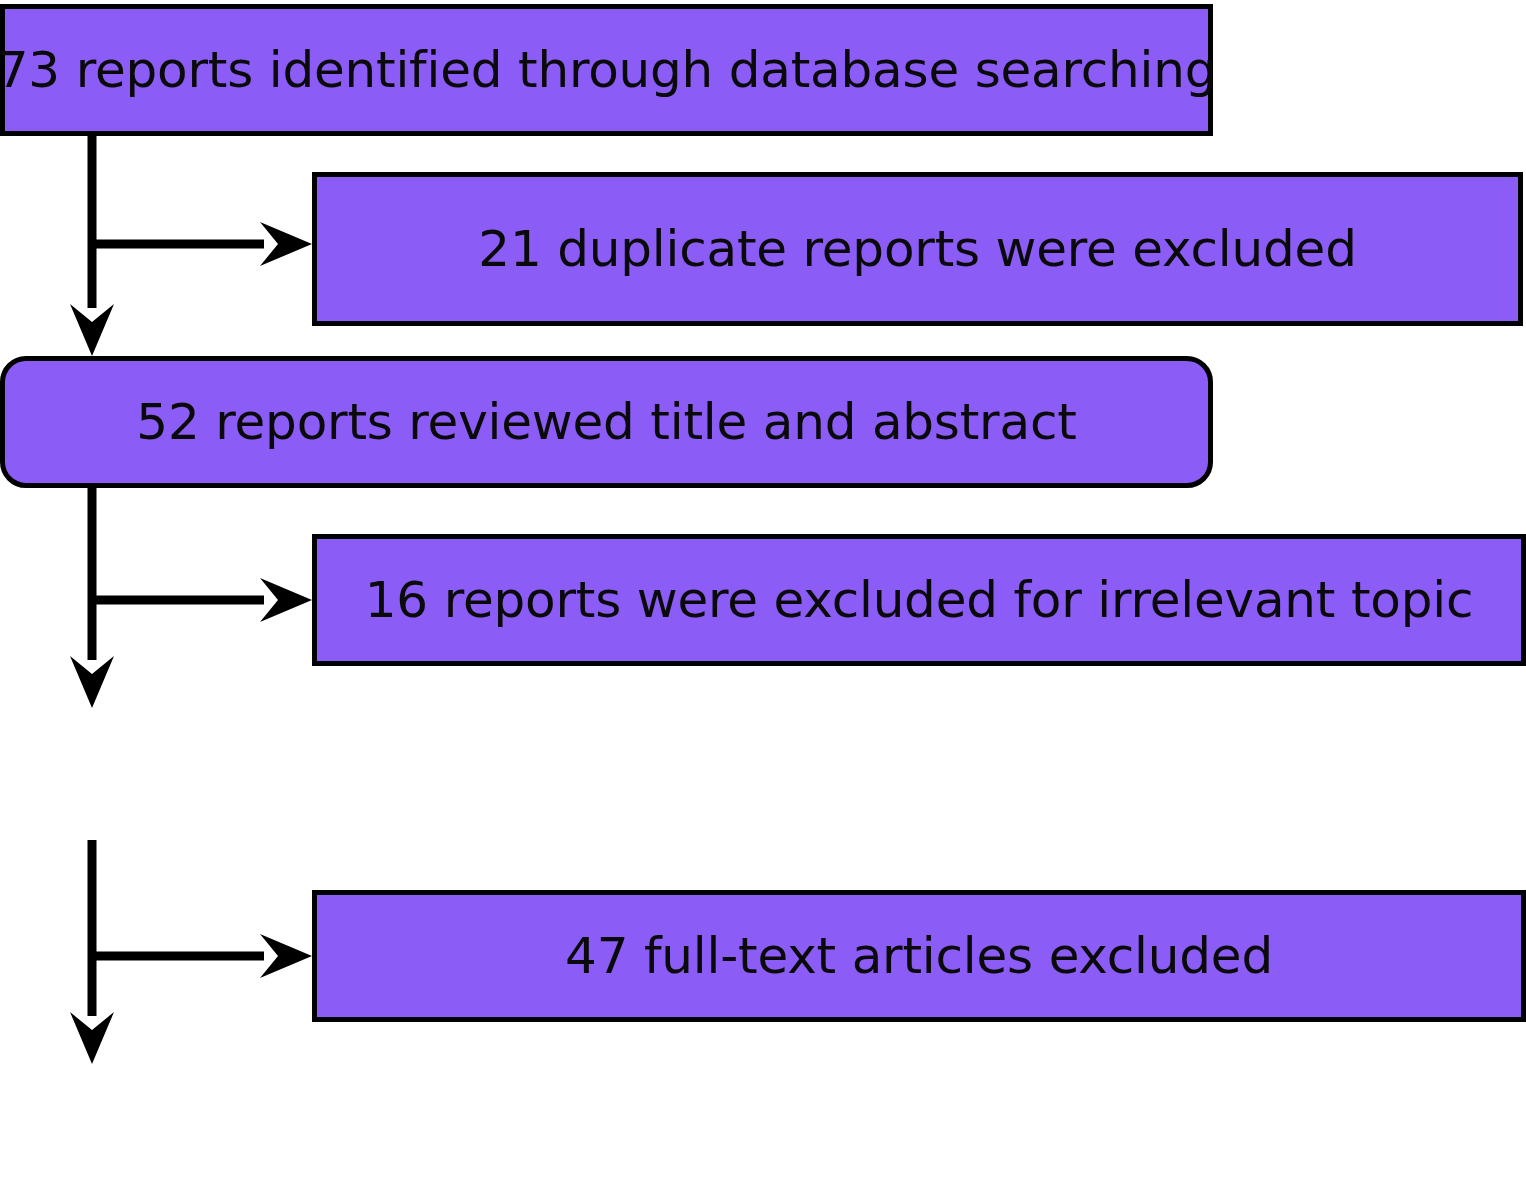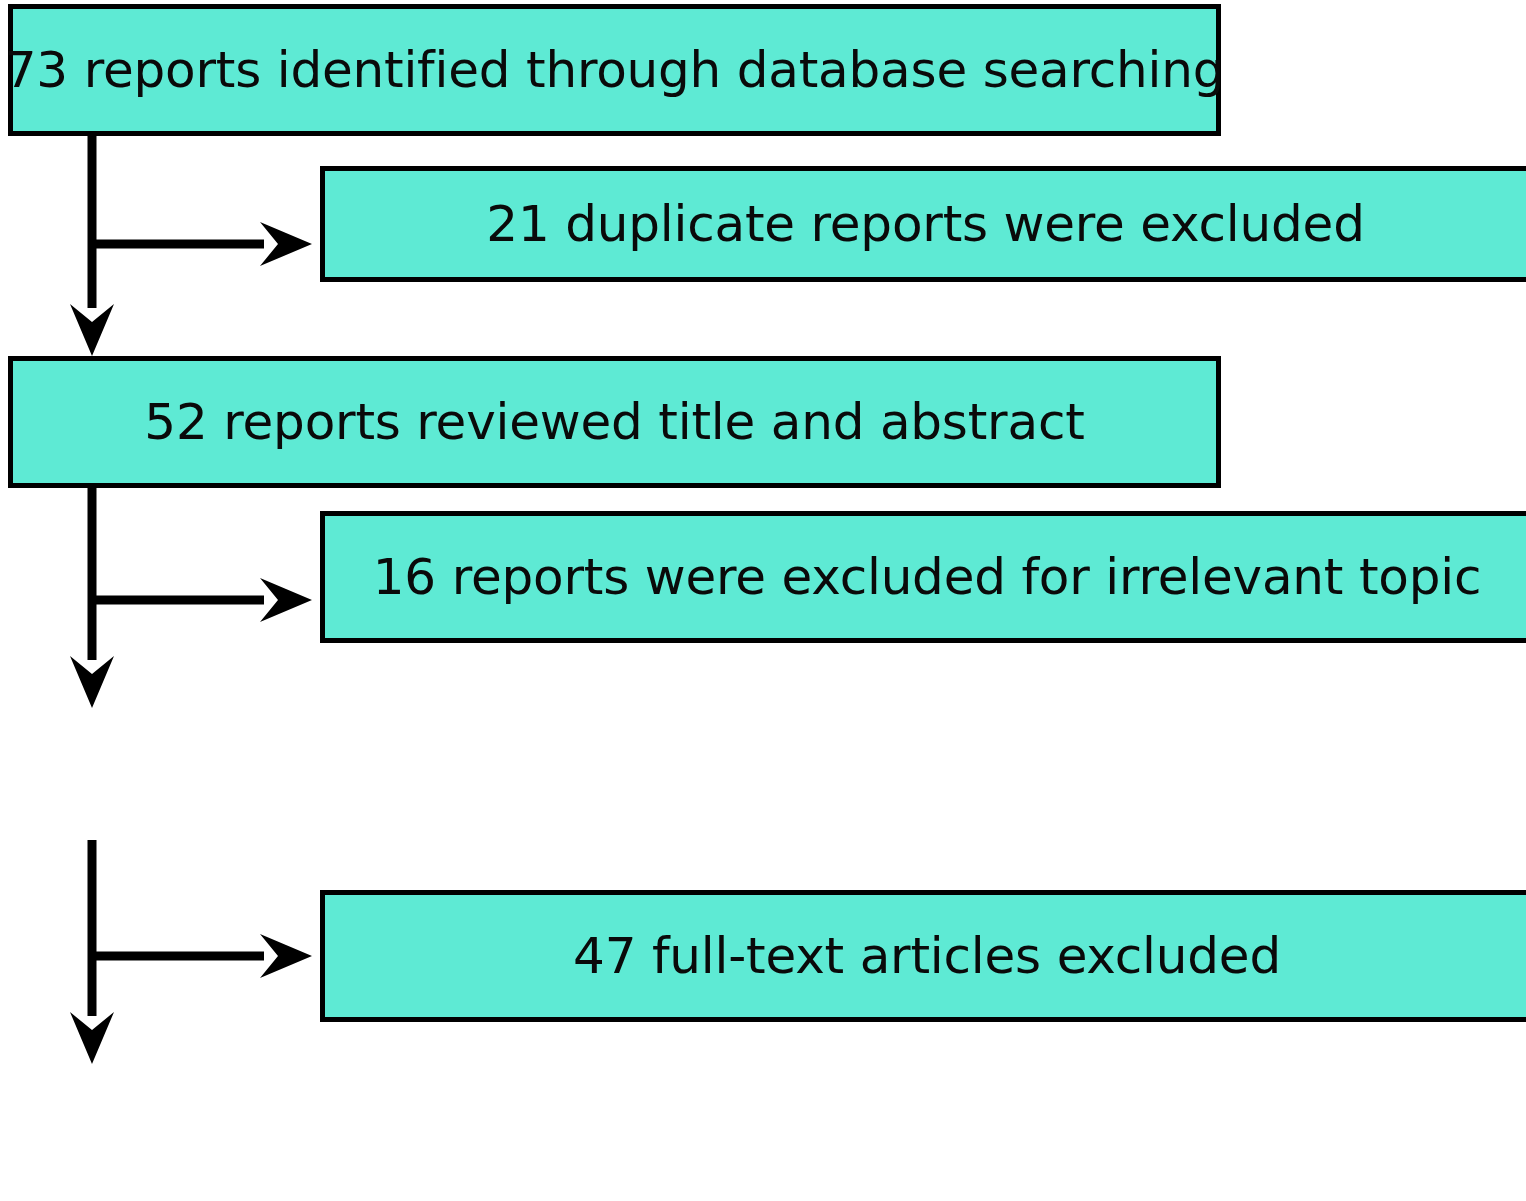--- a/index.html
+++ b/index.html
@@ -22,45 +22,44 @@
     position: absolute;
     left: 0;
     top: 0;
     width: 1526px;
     height: 1201px;
   }
   .flow-box {
     position: absolute;
     box-sizing: border-box;
     border: 5px solid #000000;
-    background: #5eead4;
+    background: #8b5cf6;
     display: flex;
     align-items: center;
     justify-content: center;
     z-index: 2;
-    margin-left: 8px;
   }
   .flow-box-label {
     font-family: "DejaVu Sans", "Liberation Sans", sans-serif;
     font-size: 50px;
     font-weight: 400;
     color: #0a0a0a;
     line-height: 1.1;
     letter-spacing: -0.2px;
     white-space: nowrap;
     text-align: center;
   }
   
   #box-identified { left: 0px;  top: 4px;    width: 1213px; height: 132px; }
-  #box-reviewed   { left: 0px;  top: 356px;  width: 1213px; height: 132px; }
+  #box-reviewed   { left: 0px;  top: 356px;  width: 1213px; height: 132px; border-radius: 26px; }
   #box-fulltext   { left: 0px;  top: 708px;  width: 1213px; height: 132px; }
   #box-included   { left: 0px;  top: 1064px; width: 1213px; height: 136px; }
   
-  #box-duplicates { left: 312px; top: 166px;  width: 1211px; height: 116px; }
-  #box-irrelevant { left: 312px; top: 511px;  width: 1214px; height: 132px; }
+  #box-duplicates { left: 312px; top: 172px;  width: 1211px; height: 154px; }
+  #box-irrelevant { left: 312px; top: 534px;  width: 1214px; height: 132px; }
   #box-ftexcluded { left: 312px; top: 890px;  width: 1214px; height: 132px; }
 </style>
 </head>
 <body>
 
 <div id="diagram-root">
 
   <svg id="flow-svg" viewBox="0 0 1526 1201" aria-hidden="true">
     <defs>
 

